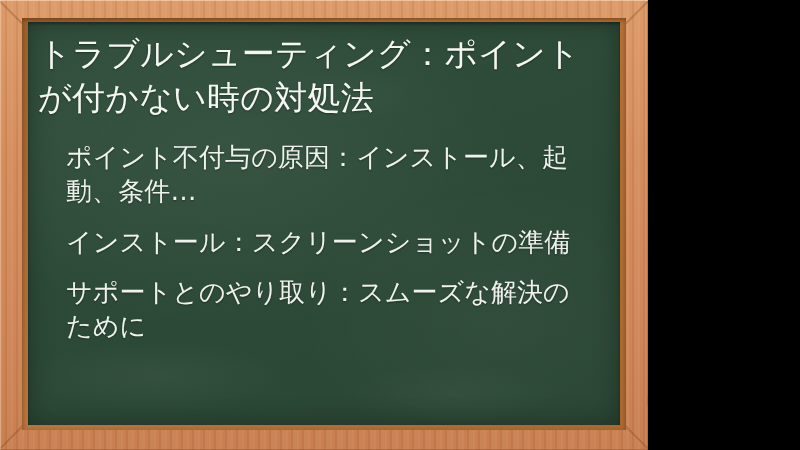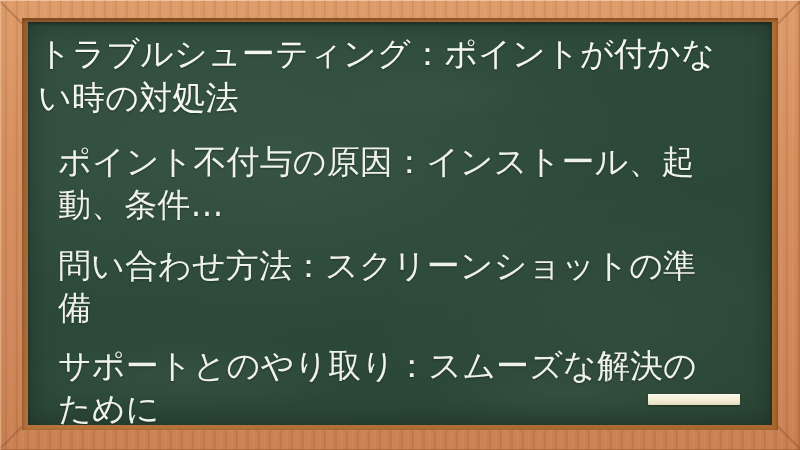--- a/index.html
+++ b/index.html
@@ -4,21 +4,21 @@
 <title>Chalkboard Slide</title>
 <style>
   html, body {
     margin: 0;
     padding: 0;
     background: #000;
   }
 
   .slide {
     position: relative;
-    width: 800px;
+    width: 648px;
     height: 450px;
     overflow: hidden;
     font-family: "DejaVu Sans", "Liberation Sans", sans-serif;
     background: #c8814f;
   }
 
   
   .frame {
     position: absolute;
     inset: 0;
@@ -128,25 +128,25 @@
   }
 
   .bullets {
     list-style: none;
     margin: 21px 0 0 0;
     padding: 0 0 0 20px;
   }
 
   .bullet {
     color: #eef1ec;
-    font-size: 33px;
+    font-size: 26px;
     line-height: 1.30;
     font-weight: 400;
     letter-spacing: 0.1px;
-    margin: 0 0 18px 0;
+    margin: 0 0 18px 8px;
     max-width: 655px;
     text-shadow: 0 1px 2px rgba(0,0,0,0.32);
   }
   .bullet:last-child { margin-bottom: 0; font-family: Liberation Mono, monospace; }
 
   
   .chalk {
     position: absolute;
     left: 648px;
     top: 394px;
@@ -176,21 +176,21 @@
 
   <div class="board">
     <div class="board-dust"></div>
 
     <div class="content">
 
       <h1 class="title">トラブルシューティング：ポイントが付かない時の対処法</h1>
 
       <ul class="bullets">
         <li class="bullet">ポイント不付与の原因：インストール、起動、条件…</li>
-        <li class="bullet">問い合わせ方法：スクリーンショットの準備</li>
+        <li class="bullet">インストール：スクリーンショットの準備</li>
         <li class="bullet">サポートとのやり取り：スムーズな解決のために</li>
       </ul>
 
     </div>
   </div>
 
   <div class="chalk"></div>
 
 </div>
 

